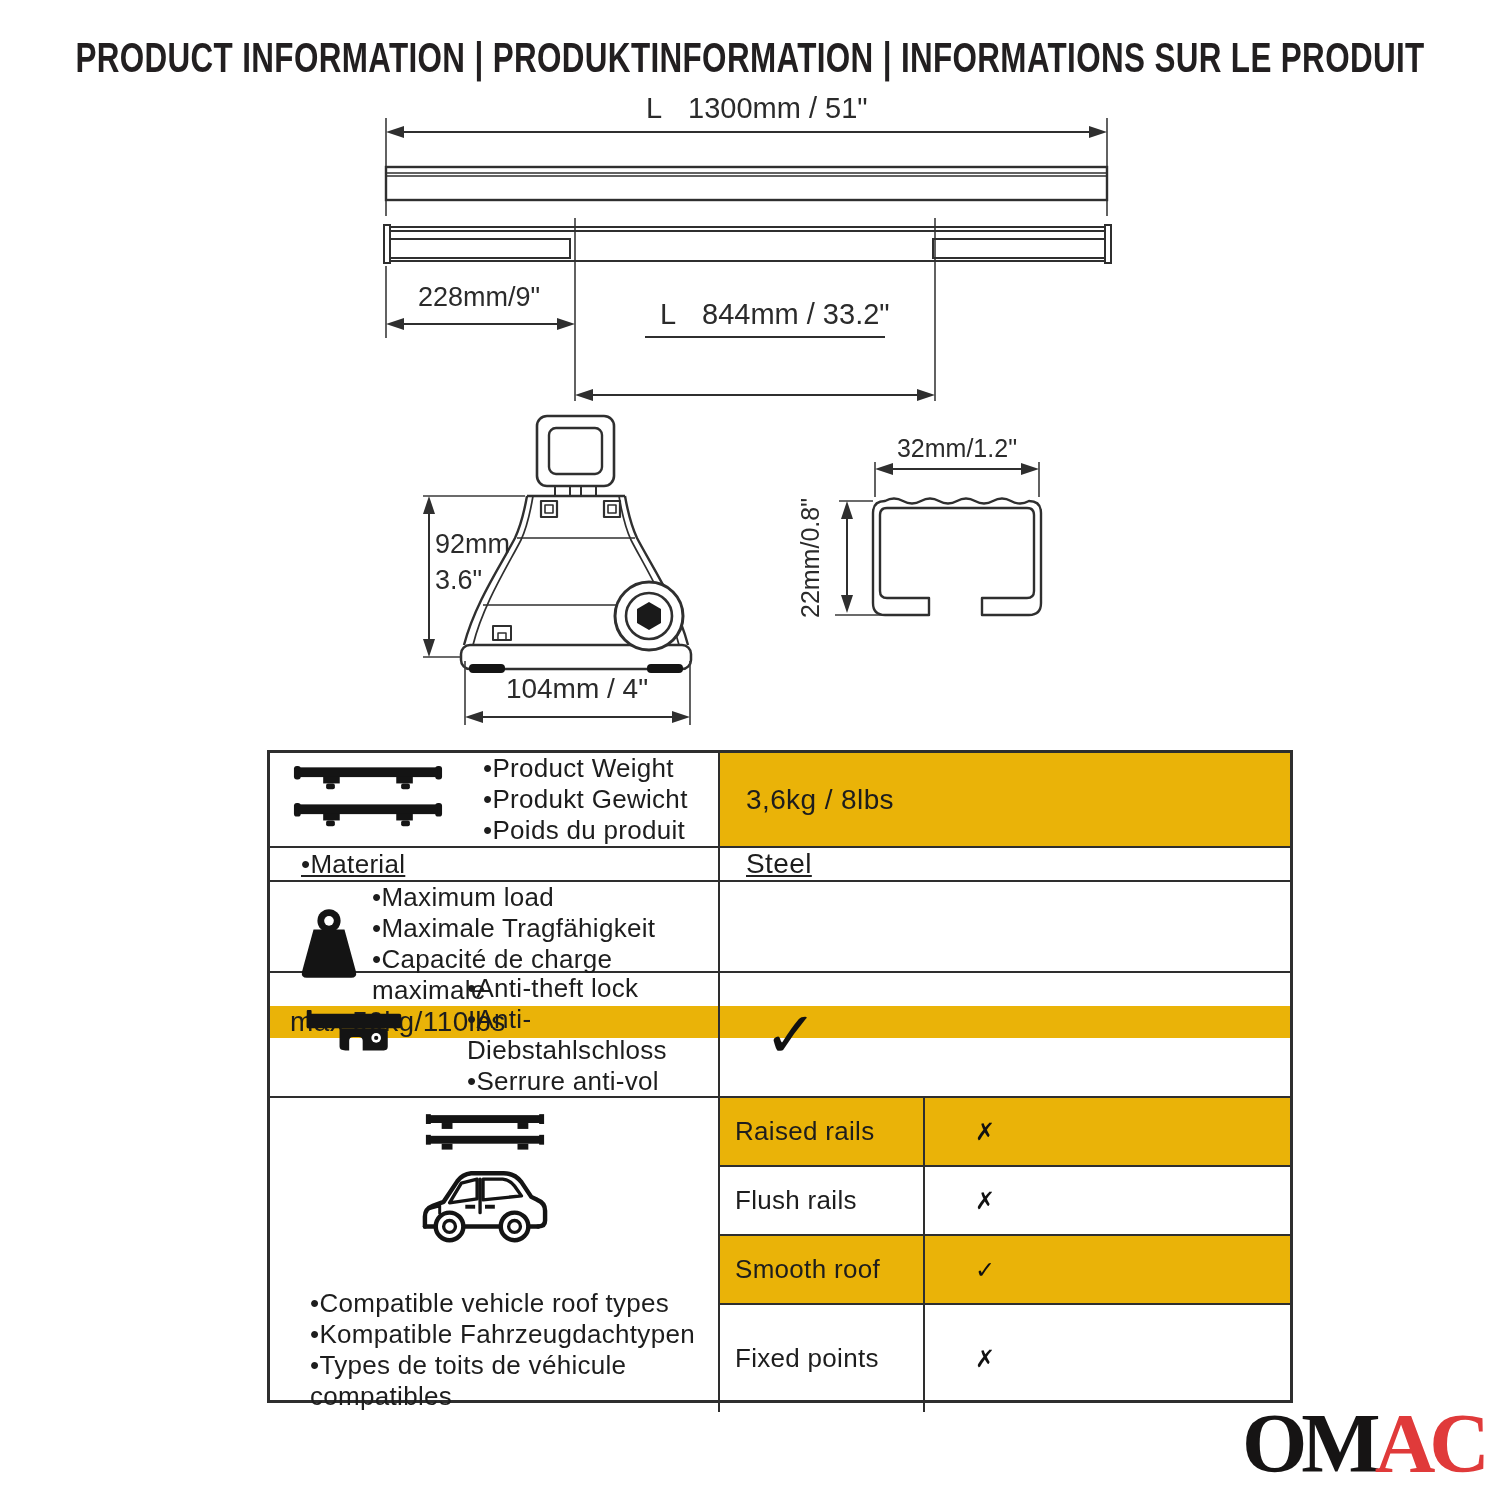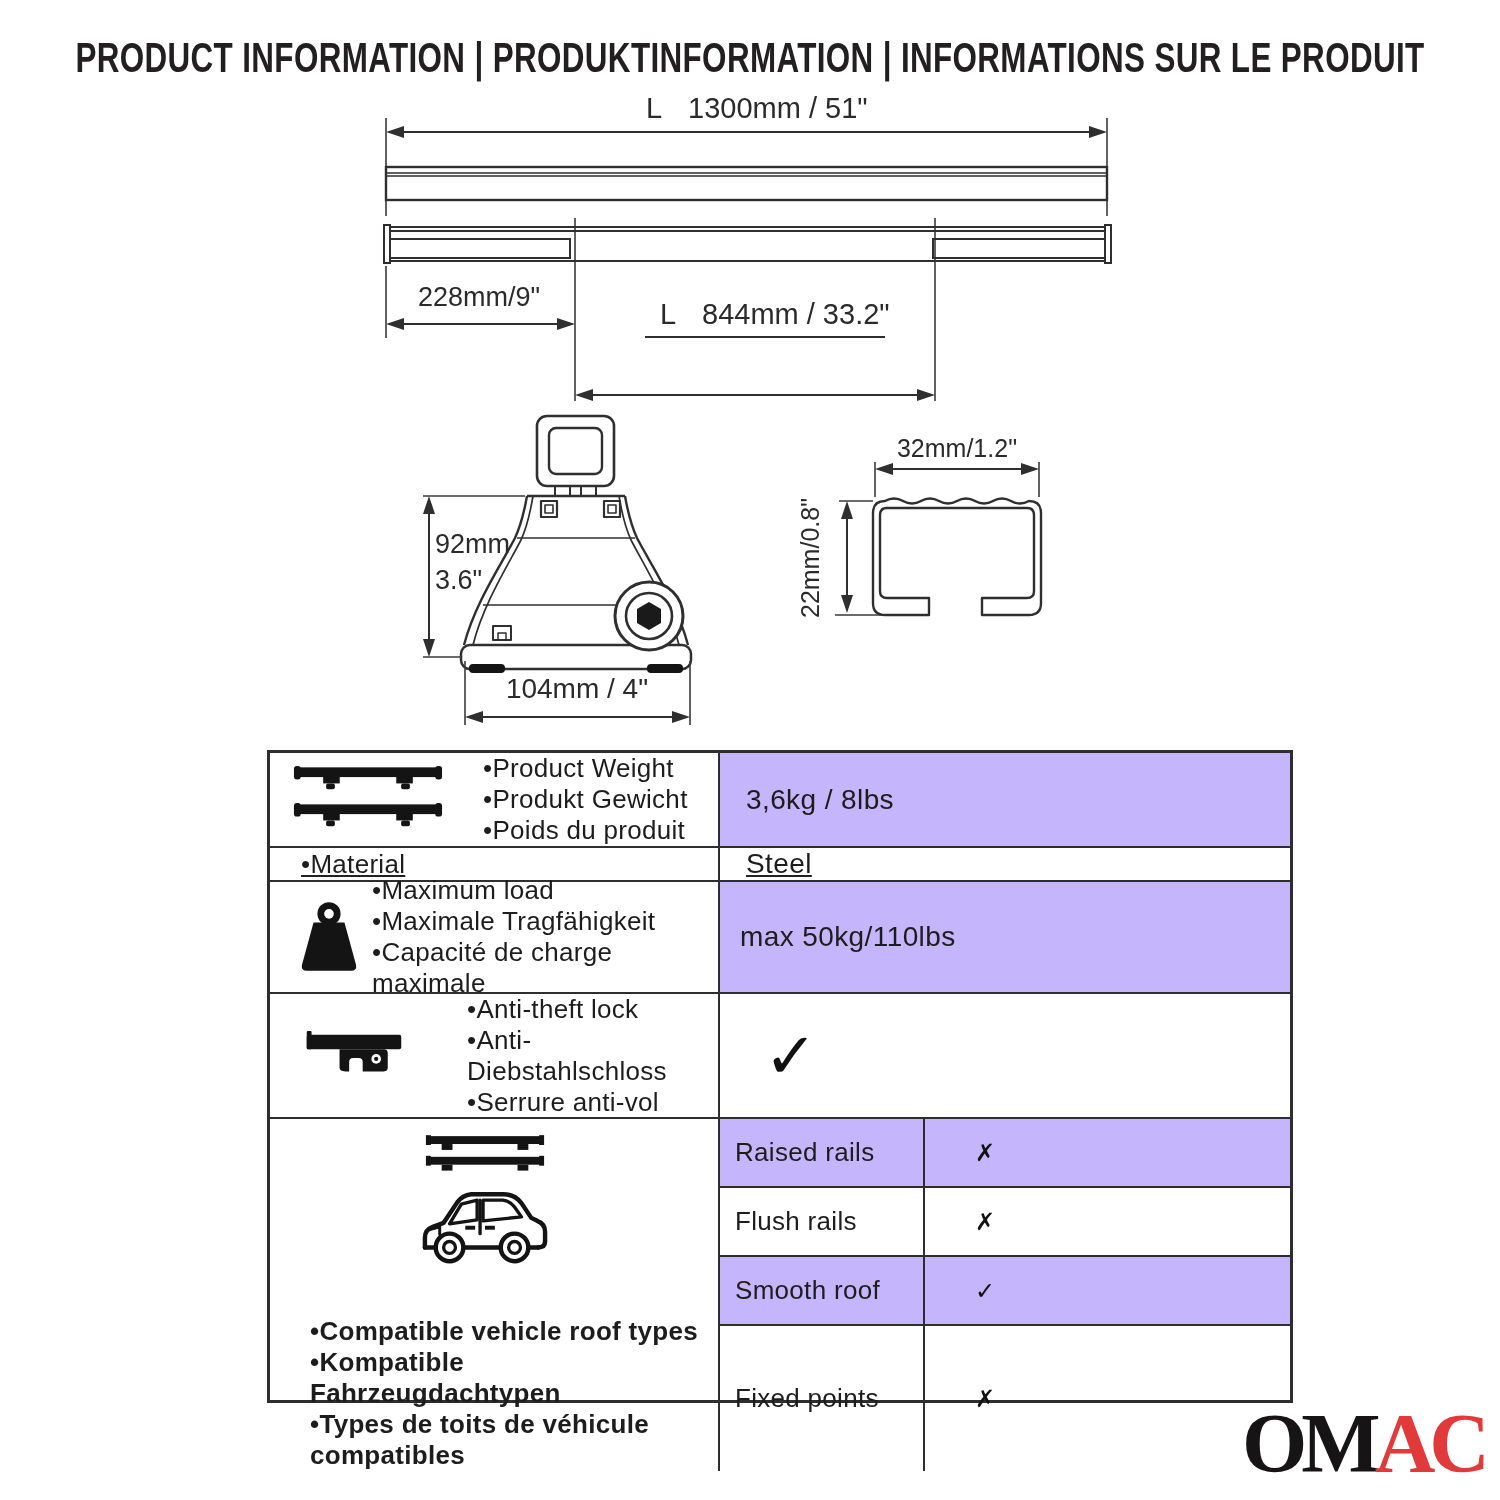--- a/index.html
+++ b/index.html
@@ -11,41 +11,41 @@
          letter-spacing:0.5px;color:#221f20;}
   
   .drw{position:absolute;}
   .drw line,.drw path,.drw rect,.drw circle,.drw polyline{vector-effect:none;}
   .drw text{font-family:"Liberation Sans",sans-serif;fill:#2b2b2b;}
   
   .spec{position:absolute;left:267px;top:750px;width:1026px;height:653px;
         border:3px solid #2e2e2e;box-sizing:border-box;display:flex;flex-direction:column;}
   .t-row{display:flex;border-bottom:2px solid #2e2e2e;box-sizing:border-box;}
   .t-row:last-child{border-bottom:none;flex:1;}
-  .r1{height:96px;} .r2{height:61px;text-decoration:underline;} .r3{height:112px;} .r4{height:125px;}
+  .r1{height:96px;} .r2{height:61px;text-decoration:underline;} .r3{height:91px;flex-direction:column;} .r4{height:125px;}
   .cell-l{width:450px;box-sizing:border-box;border-right:2px solid #2e2e2e;
           display:flex;align-items:center;}
   .cell-v{flex:1;display:flex;align-items:center;padding-left:26px;font-size:28px;
           letter-spacing:0.4px;color:#1d1d1d;}
-  .grey{background:#c4b5fd;}
+  .grey{background:#eab308;}
   .lbl{font-size:26px;line-height:31px;letter-spacing:0.3px;color:#1d1d1d;}
   .icon-wrap{flex:0 0 auto;display:flex;align-items:center;justify-content:center;}
   .bigcheck{font-family:"DejaVu Sans",sans-serif;font-size:64px;font-weight:700;color:#111;
             padding-left:18px;line-height:1;}
   
   .cell-roof{flex:1;display:flex;flex-direction:column;padding:0;}
   .sub-row{display:flex;border-bottom:2px solid #2e2e2e;box-sizing:border-box;height:69px;justify-content:space-between;}
   .sub-row:last-child{border-bottom:none;flex:1;}
   .sub-l{width:205px;box-sizing:border-box;border-right:2px solid #2e2e2e;display:flex;
          align-items:center;padding-left:15px;font-size:26px;letter-spacing:0.3px;color:#1d1d1d;}
   .sub-m{flex:1;display:flex;align-items:center;padding-left:50px;
          font-family:"DejaVu Sans",sans-serif;font-size:24px;color:#111;}
   .roof-left{flex-direction:column;align-items:flex-start;justify-content:flex-start;}
   .roof-icon{margin:16px 0 0 150px;}
-  .roof-text{margin:31px 0 0 40px;font-weight:bold;}
+  .roof-text{margin:24px 0 0 40px;}
   
   .logo{position:absolute;left:1242px;top:1402px;font-family:Liberation Serif, serif;
         font-size:84px;font-weight:700;letter-spacing:-6px;line-height:1;white-space:nowrap;}
   .logo .lg-b{color:#161414;}
   .logo .lg-r{color:#e03a3a;}
 </style>
 </head>
 <body>
 
 <div class="page">

